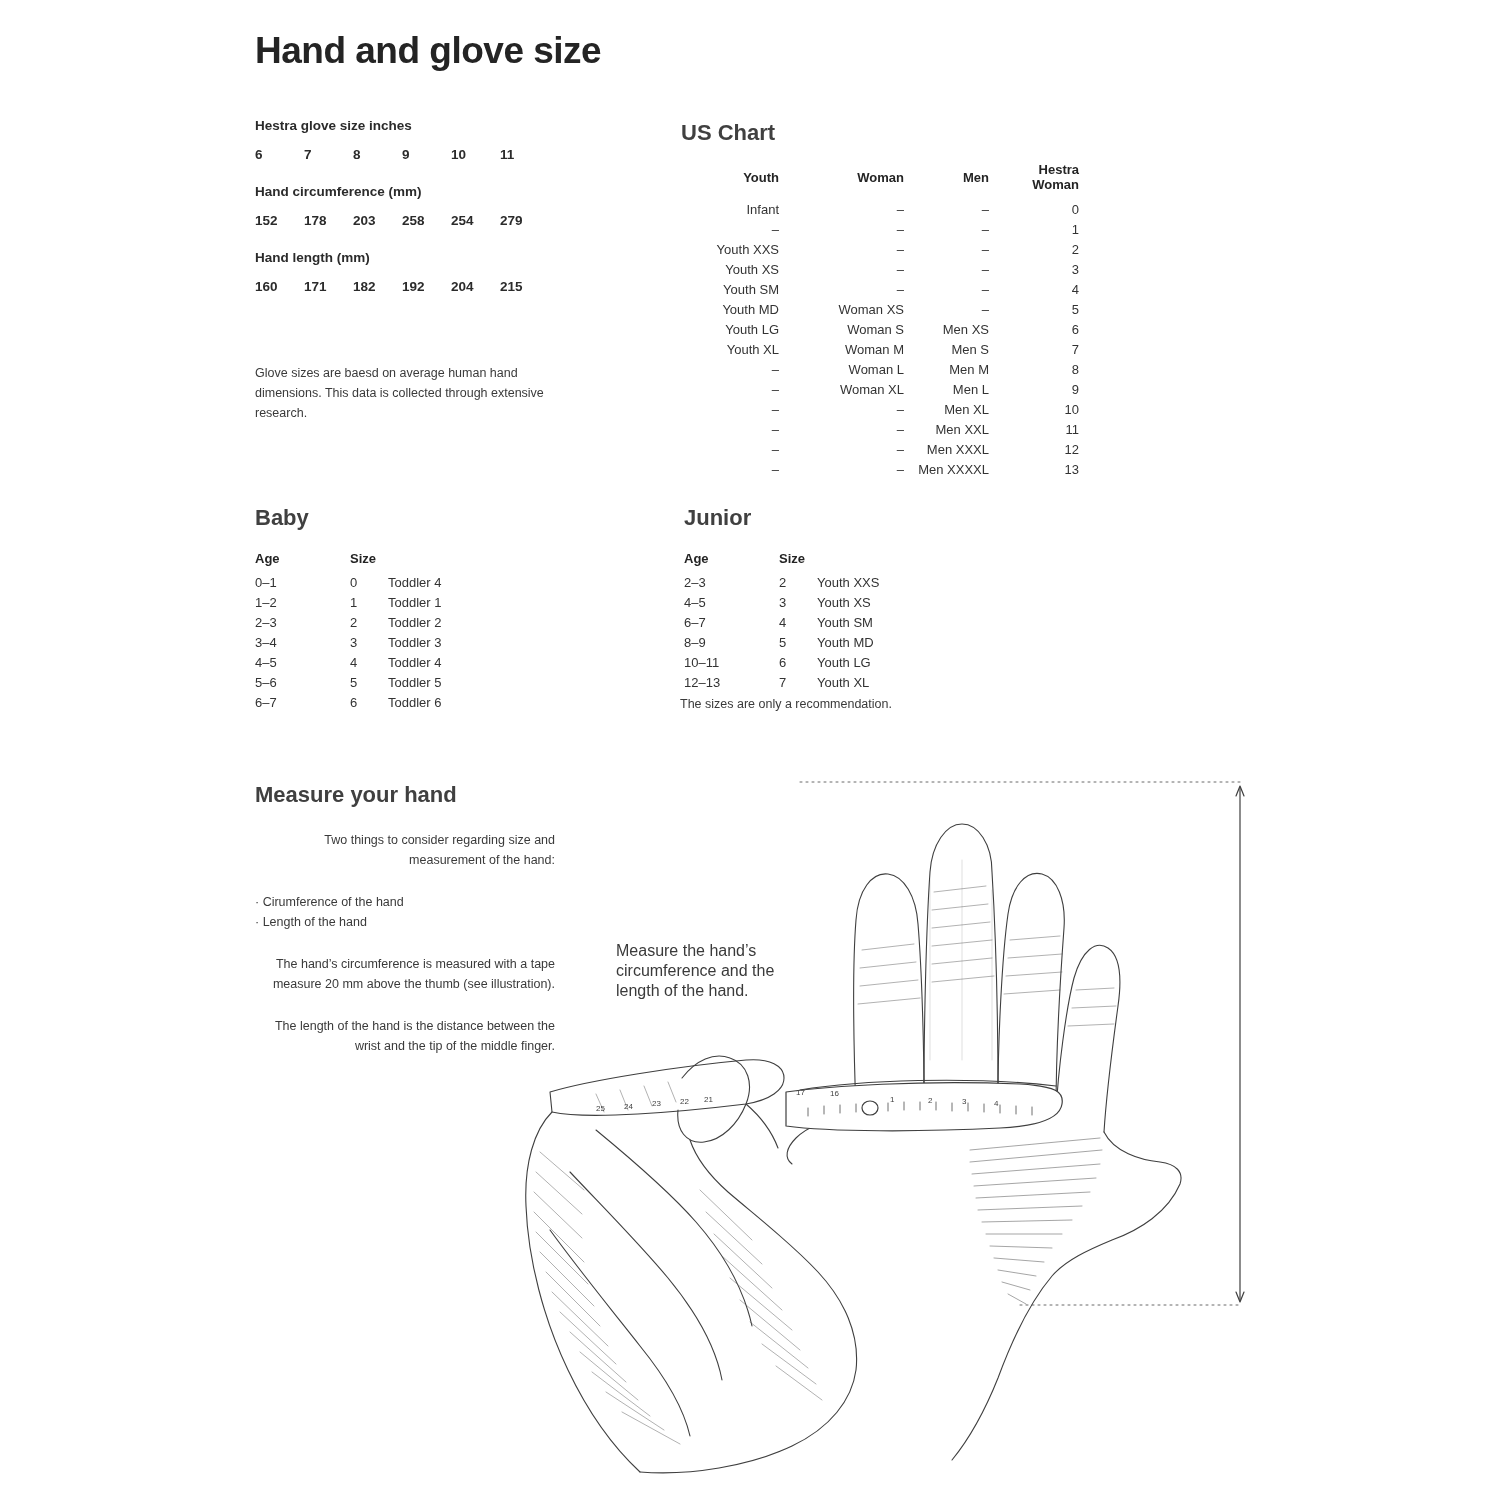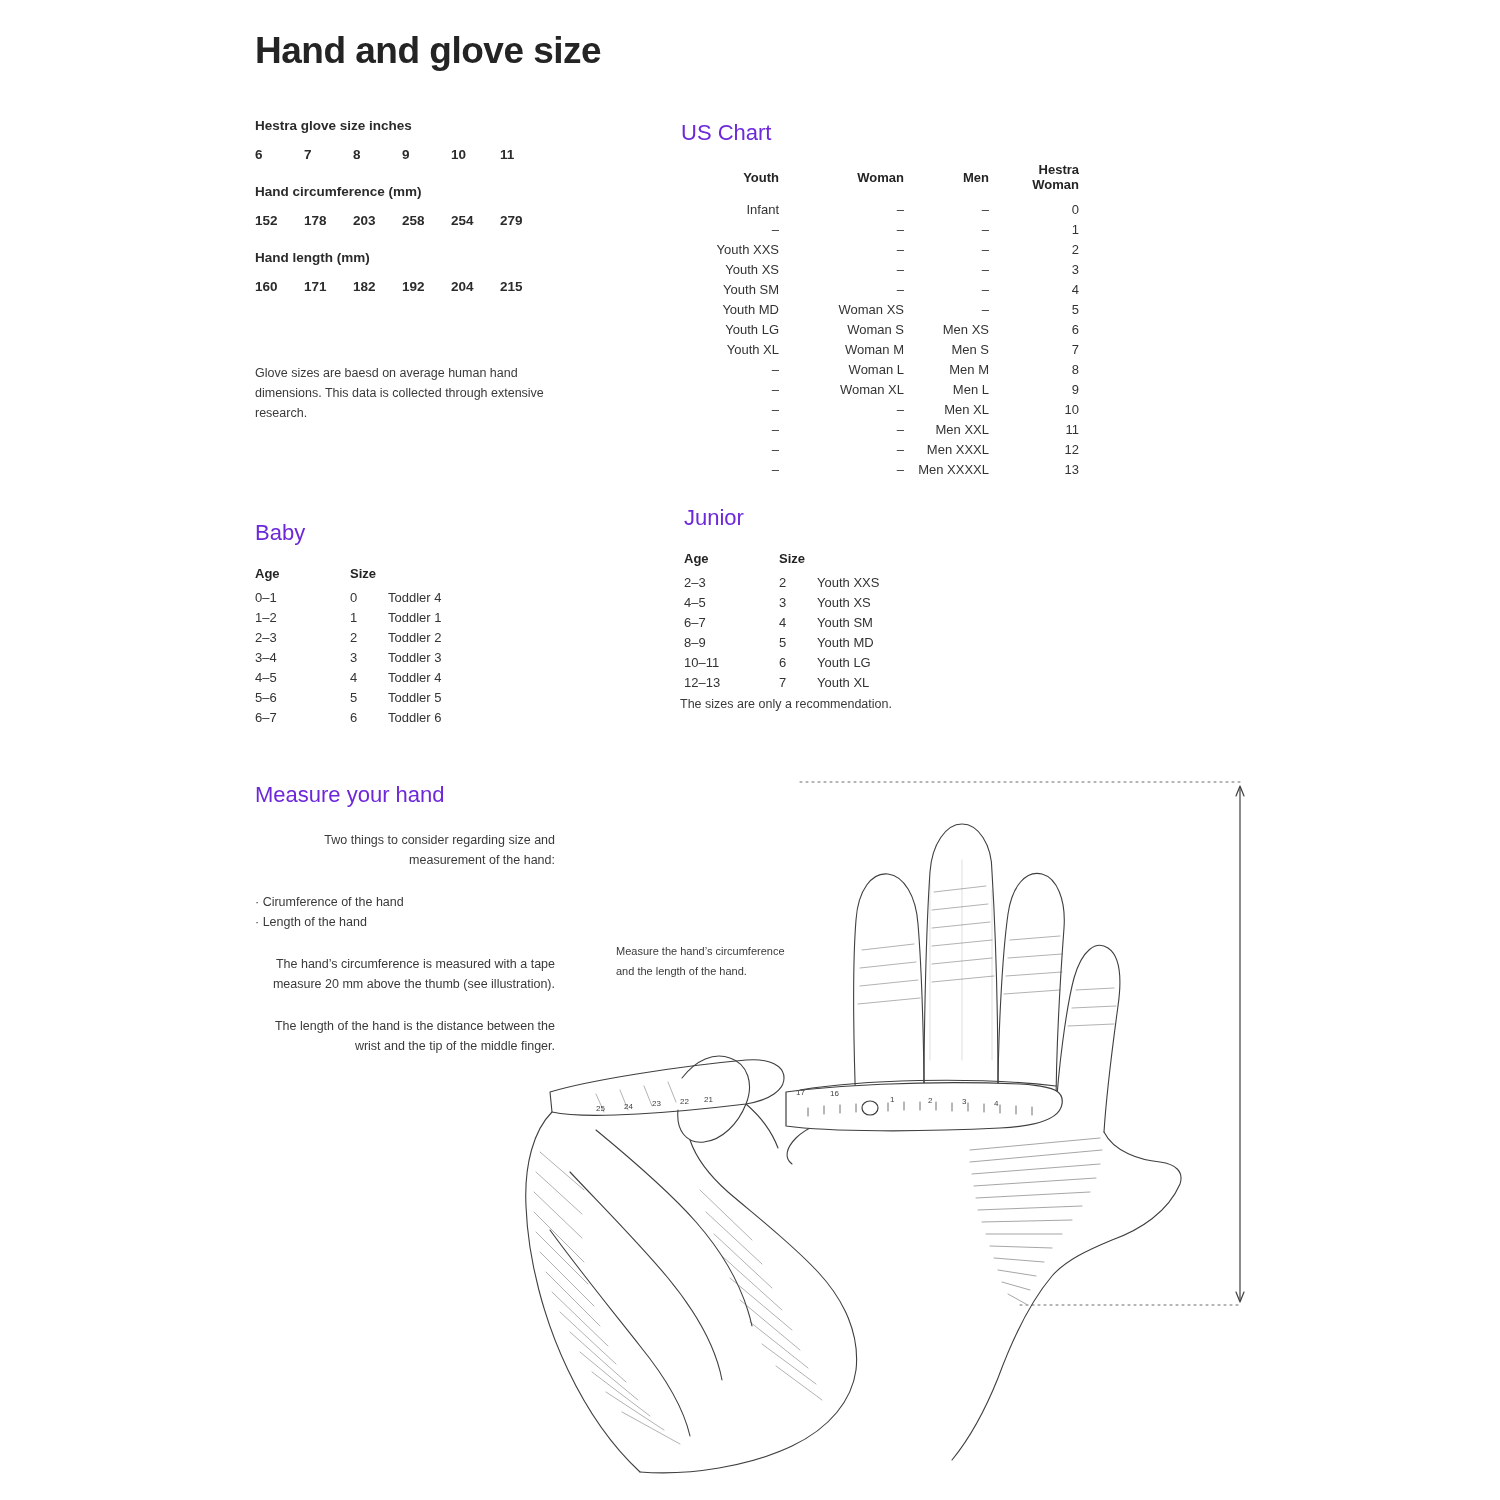--- a/index.html
+++ b/index.html
@@ -27,21 +27,21 @@
     color: #242424;
   }
 
   
   .lbl-bold { font-weight: bold; font-size: 13.5px; color: #2b2b2b; }
   .row-nums { font-weight: bold; font-size: 13.5px; color: #2b2b2b; }
   .small-note {
     font-size: 12.5px; line-height: 20px; color: #3a3a3a;
   }
   .sec-head {
-    font-size: 22px; font-weight: normal; color: #6d28d9;
+    font-size: 22px; font-weight: bold; color: #404040;
   }
 
   
   .hestra-block { position: absolute; left: 255px; top: 118px; width: 400px; }
   .num-row { display: flex; margin: 14px 0 22px 0; }
   .num-row span { width: 49px; display: inline-block; }
 
   .left-note { position: absolute; left: 255px; top: 363px; width: 300px; }
 
   
@@ -56,21 +56,21 @@
     color: #333;
     font-weight: normal;
   }
   table.uschart th { font-weight: bold; color: #242424; padding-bottom: 7px; }
   table.uschart td:nth-child(1), table.uschart th:nth-child(1) { width: 98px; }
   table.uschart td:nth-child(2), table.uschart th:nth-child(2) { width: 125px; }
   table.uschart td:nth-child(3), table.uschart th:nth-child(3) { width: 85px; }
   table.uschart td:nth-child(4), table.uschart th:nth-child(4) { width: 90px; }
 
   
-  .baby { position: absolute; left: 255px; top: 502px; }
+  .baby { position: absolute; left: 255px; top: 487px; }
   .junior { position: absolute; left: 684px; top: 487px; }
   .sec-head-sm { margin-bottom: 20px; }
   table.agetbl { border-collapse: collapse; }
   table.agetbl th, table.agetbl td {
     text-align: left; font-size: 13px; height: 20px;
     padding: 0; color: #333; font-weight: normal;
   }
   table.agetbl th { font-weight: bold; color: #242424; padding-bottom: 6px; }
   table.agetbl td:nth-child(1), table.agetbl th:nth-child(1) { width: 95px; }
   table.agetbl td:nth-child(2), table.agetbl th:nth-child(2) { width: 38px; }
@@ -80,21 +80,21 @@
 
   
   .measure { position: absolute; left: 255px; top: 782px; width: 300px; }
   .measure h2 { margin: 0 0 22px 0; }
   .measure p { margin: 0 0 22px 0; font-size: 12.5px; line-height: 20px; color: #3a3a3a; text-align: right; }
   .measure ul { margin: 0 0 22px 0; padding: 0; list-style: none; }
   .measure li { font-size: 12.5px; line-height: 20px; color: #3a3a3a; }
 
   .illu-note-left {
     position: absolute; left: 616px; top: 941px; width: 170px;
-    font-size: 11px; line-height: 20px; color: #3a3a3a;
+    font-size: 16px; line-height: 20px; color: #3a3a3a;
   }
   .illu-note-right {
     position: absolute; left: 1023px; top: 1328px; width: 210px;
     font-size: 12.5px; line-height: 20px; color: #3a3a3a;
   }
 
   
   .illustration {
     position: absolute;
     left: 500px; top: 760px;

